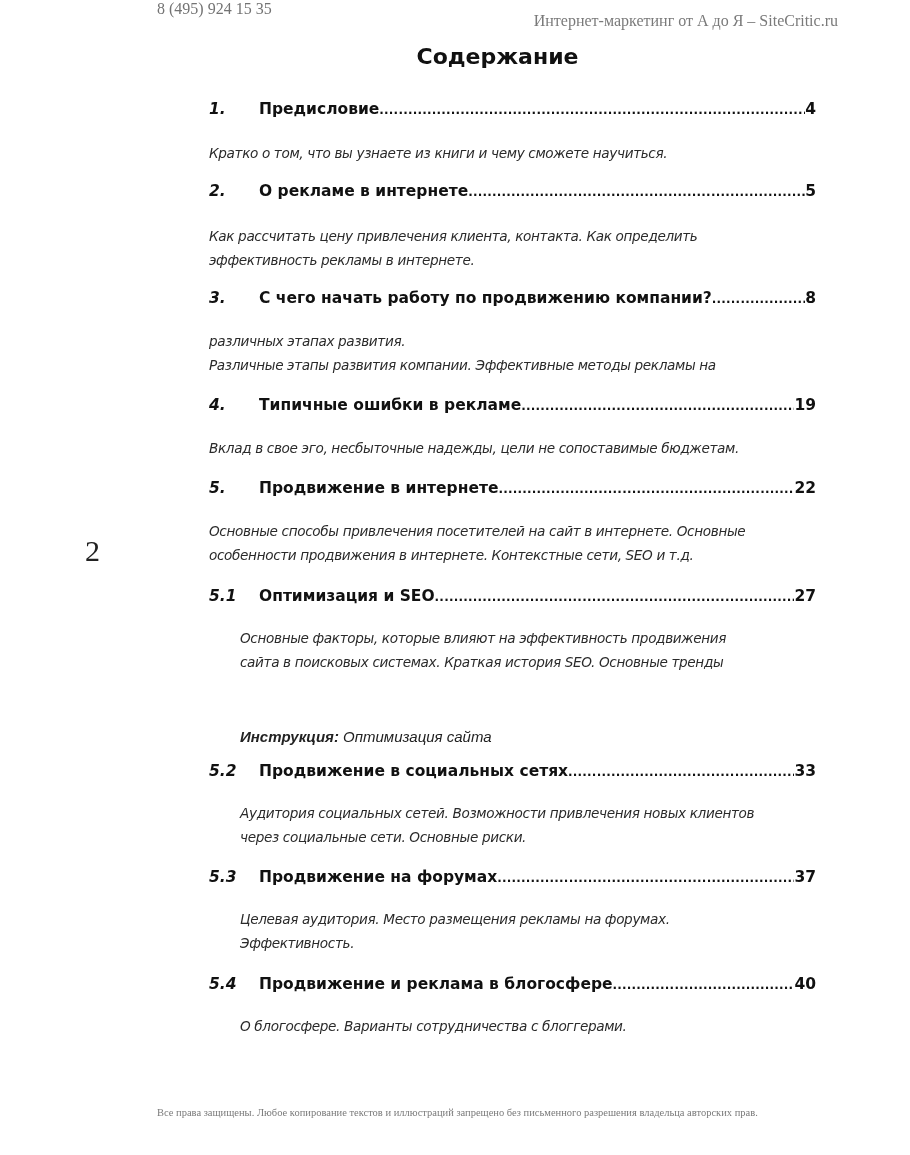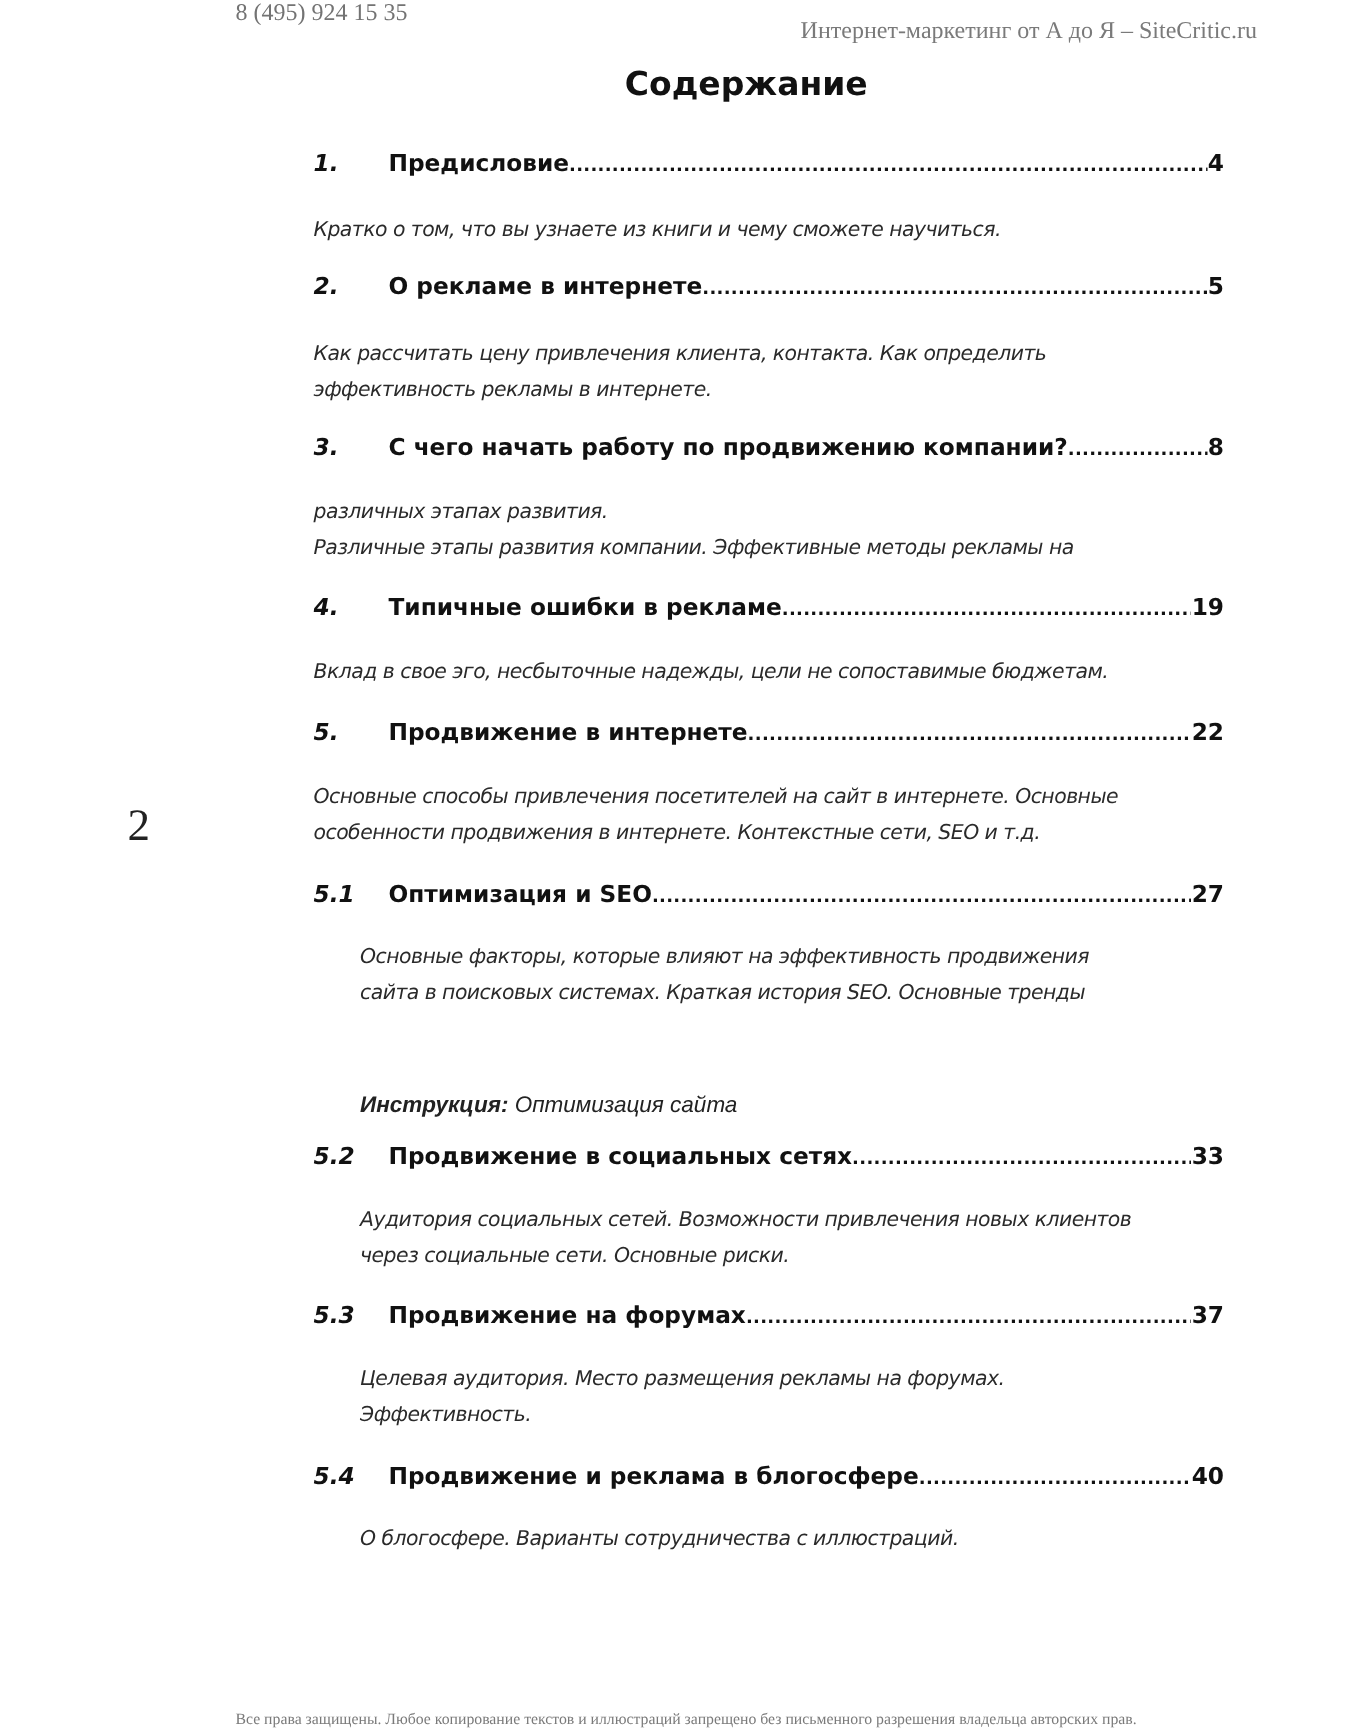--- a/index.html
+++ b/index.html
@@ -121,21 +121,21 @@
       font-weight: bold;
       font-style: italic;
     }
     .instruction .value {
       font-style: italic;
       font-weight: normal;
     }
     .footer {
       position: absolute;
       left: 157px;
-      top: 1140px;
+      top: 1106px;
       width: 680px;
       font-family: "Liberation Serif", serif;
       font-size: 10.5px;
       line-height: 13px;
       color: #7a7a7a;
     }
   </style>
 </head>
 <body>
 
@@ -239,18 +239,18 @@
     <div>Эффективность.</div>
   </div>
 
   <div class="toc-line" style="top:975px">
     <span class="toc-num">5.4</span>
     <span class="toc-title">Продвижение и реклама в блогосфере</span>
     <span class="toc-dots"></span>
     <span class="toc-page">40</span>
   </div>
   <div class="desc level2" style="top:1014px">
-    <div>О блогосфере. Варианты сотрудничества с иллюстраций.</div>
+    <div>О блогосфере. Варианты сотрудничества с блоггерами.</div>
   </div>
 
 </div>
 
 <div class="footer">Все права защищены. Любое копирование текстов и иллюстраций запрещено без письменного разрешения владельца авторских прав.</div>
 
 </body></html>

